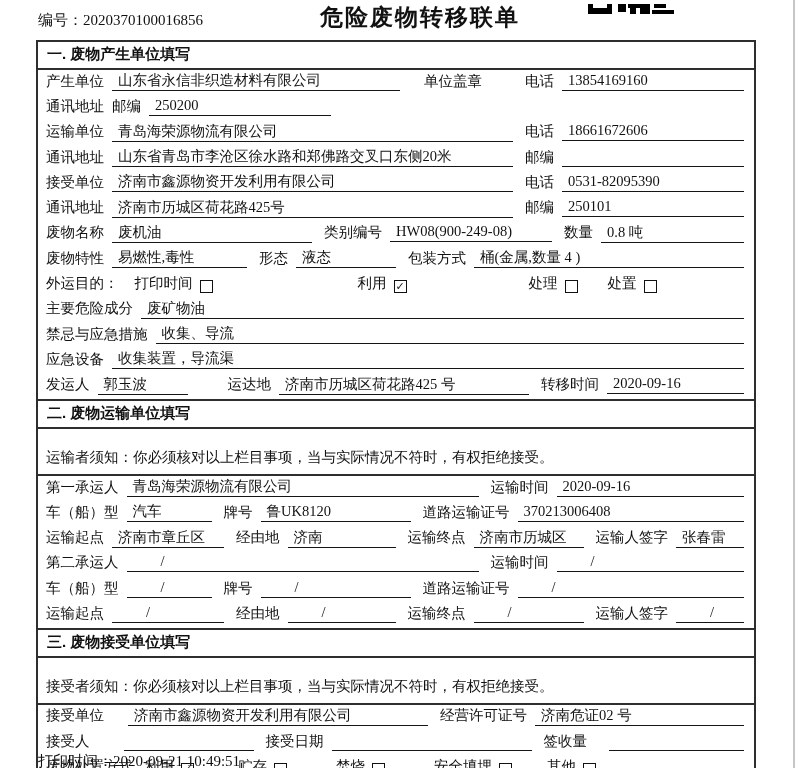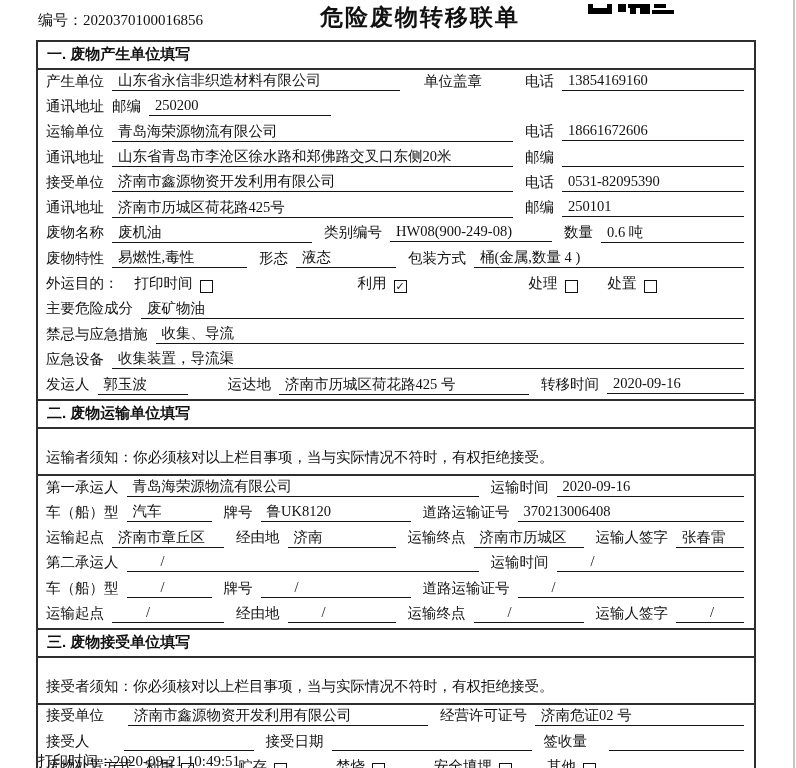--- a/index.html
+++ b/index.html
@@ -113,21 +113,21 @@
       <span class="l">邮编</span>
       <span class="v" style="width:182px">250101</span>
     </div>
 
     <div class="row">
       <span class="l">废物名称</span>
       <span class="v" style="width:200px">废机油</span>
       <span class="l ml">类别编号</span>
       <span class="v" style="width:162px">HW08(900-249-08)</span>
       <span class="l ml">数量</span>
-      <span class="v f">0.6 吨</span>
+      <span class="v f">0.8 吨</span>
     </div>
 
     <div class="row">
       <span class="l">废物特性</span>
       <span class="v" style="width:135px">易燃性,毒性</span>
       <span class="l ml">形态</span>
       <span class="v" style="width:100px">液态</span>
       <span class="l ml">包装方式</span>
       <span class="v f">桶(金属,数量 4 )</span>
     </div>

